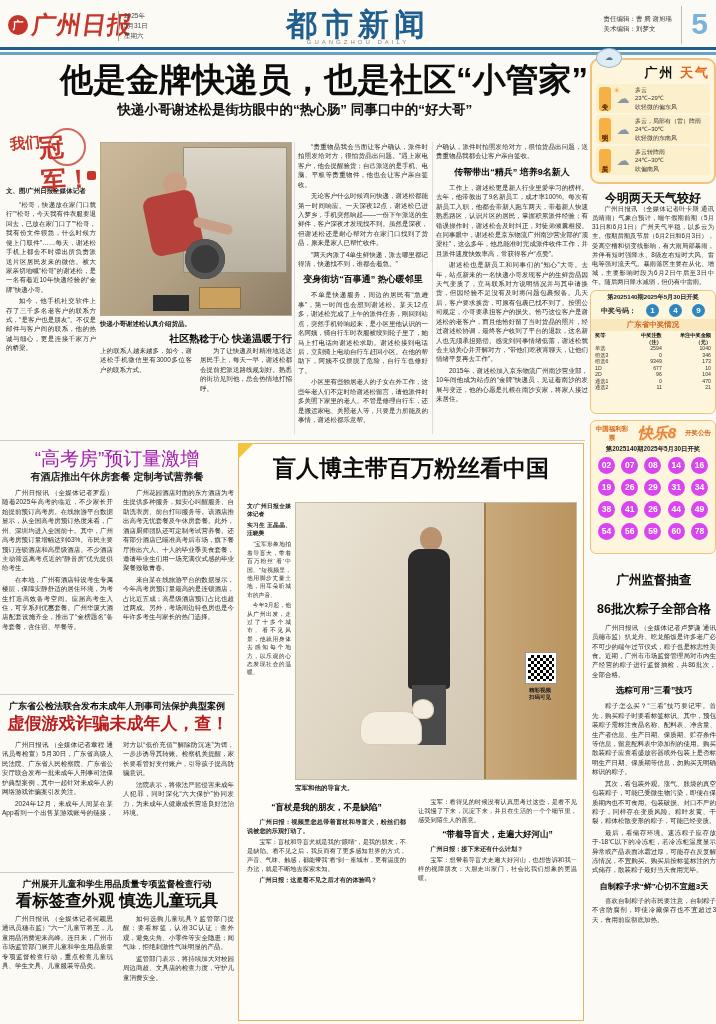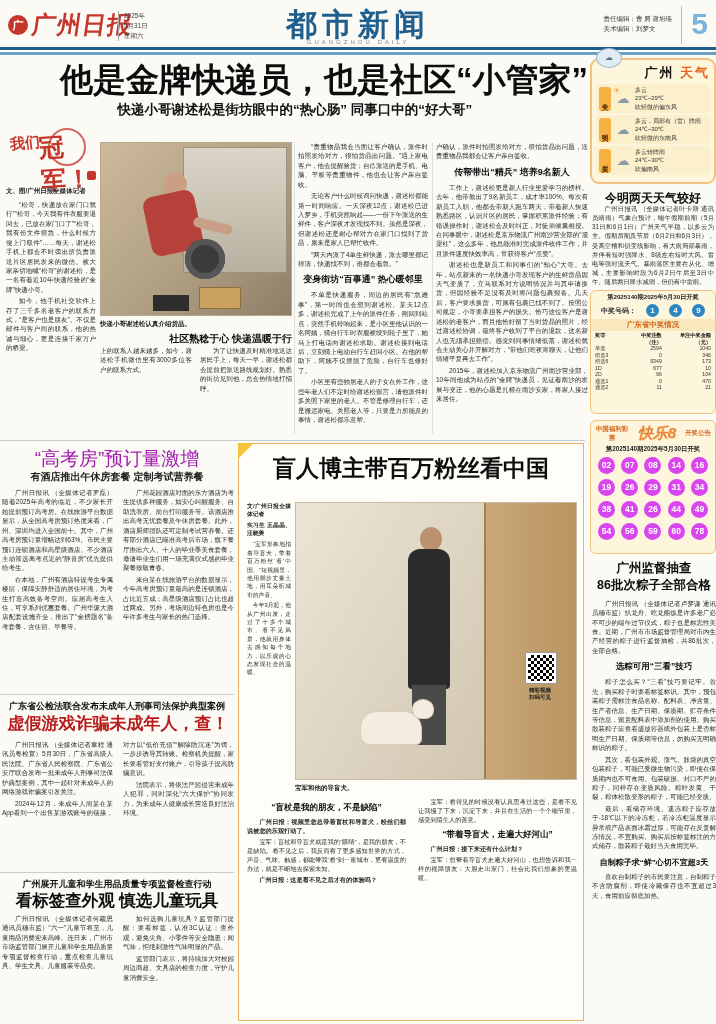--- a/index.html
+++ b/index.html
@@ -84,21 +84,21 @@
   .k8-head { display:flex; align-items:center; justify-content:space-between; }
   .k8-brand { width:34px; font-size:6.5px; font-weight:bold; color:#d2691e; text-align:center; line-height:1.25; }
   .k8-logo { font-size:15px; font-weight:900; color:#e8833a; font-style:italic; text-shadow:1px 1px 0 #f7dfb0; }
   .k8-badge { width:26px; font-size:6.5px; font-weight:bold; color:#d2691e; text-align:center; line-height:1.25; }
   .k8-draw { text-align:center; font-size:6.4px; font-weight:bold; margin:2px 0 3px; color:#222; }
   .k8-grid { display:grid; grid-template-columns:repeat(5,1fr); row-gap:5px; justify-items:center; }
   .ball-or { width:17px; height:17px; border-radius:50%; background:#d946ef; color:#fff; font-size:8.5px; font-weight:bold; text-align:center; line-height:17px; }
 
   
   .zz { left:592px; top:560px; width:124px; height:462px; }
-  .zz-h { font-size:12.5px; font-weight:900; text-align:center; color:#0d0d0d; line-height:1.35; }
+  .zz-h { font-size:12.5px; font-weight:900; text-align:center; color:#0d0d0d; line-height:1.35;margin-top:12px; }
   .zz-sub { font-size:8.5px; font-weight:bold; text-align:center; margin:6px 0 4px; color:#0d0d0d; }
   .zz p.body { font-size:6.5px; }
 
   
   .gk-h { left:0; top:446px; width:234px; font-size:19px; font-weight:400; text-align:center; color:#a21caf; }
   .gk-s { left:0; top:470px; width:234px; font-size:10px; font-weight:bold; text-align:center; color:#222; }
   .gk-body { left:2px; top:488px; width:232px; height:200px; column-count:2; column-gap:10px; }
   .fr-k { left:0; top:700px; width:234px; font-size:9px; font-weight:bold; text-align:center; color:#111; }
   .fr-h { left:1px; top:712px; width:234px; font-size:17px; font-weight:900; text-align:center; color:#b91c1c; }
   .fr-body { left:2px; top:740px; width:232px; height:130px; column-count:2; column-gap:10px; }

